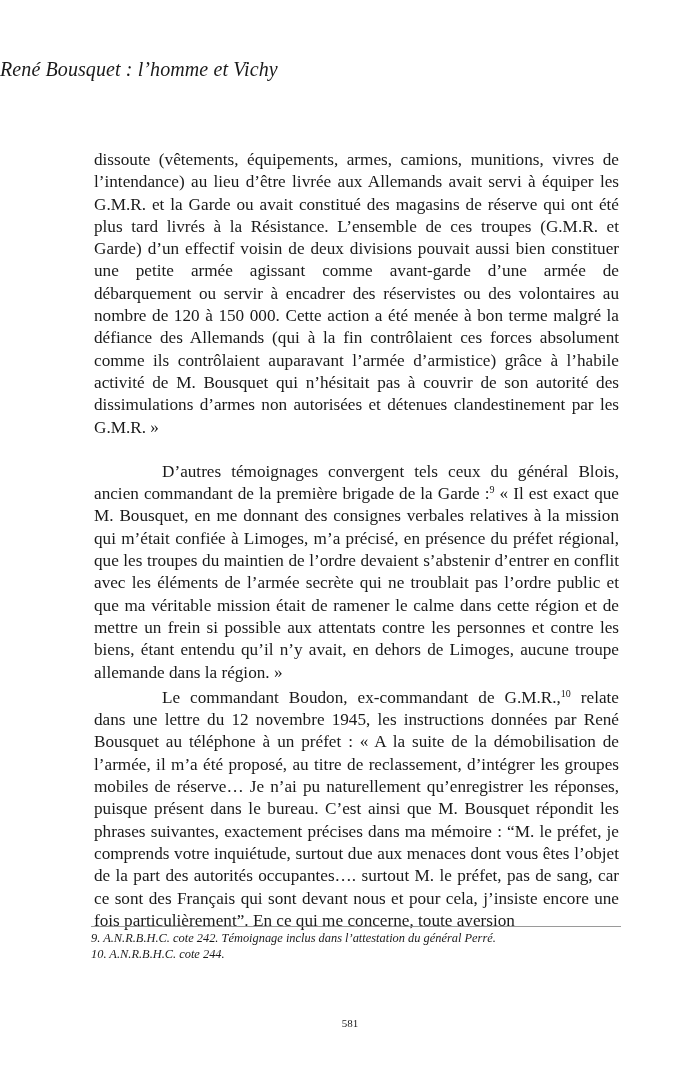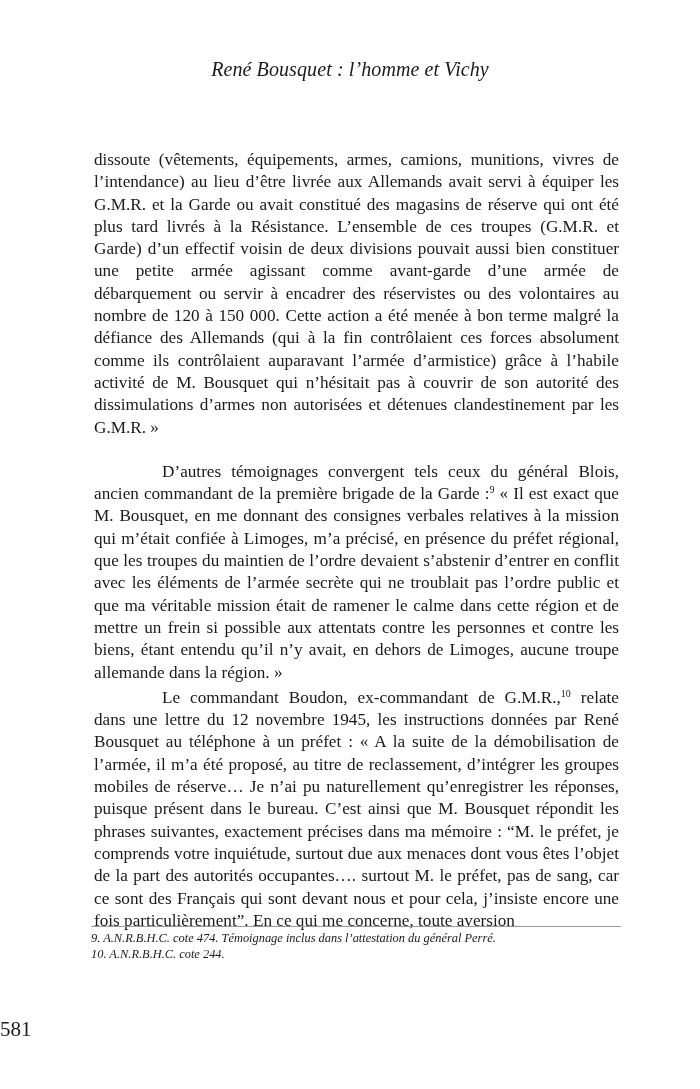--- a/index.html
+++ b/index.html
@@ -1,56 +1,56 @@
 <!DOCTYPE html>
 <html><head>
 <meta charset="utf-8">
 <style>
   html, body { margin: 0; padding: 0; background: #ffffff; }
   body {
     width: 700px; height: 1089px; position: relative; overflow: hidden;
     font-family: "Liberation Serif", "DejaVu Serif", serif; color: #1a1a1a;
   }
   .running-head {
-    position: absolute; top: 58px; left: 0; width: 700px; text-align: center;
+    position: absolute; top: 58px; left: 0; width: 700px; 
     font-style: italic; font-size: 20px; letter-spacing: 0.1px;
   }
   .body-text {
     position: absolute; left: 91px; top: 146px; width: 531px;
     font-size: 17.2px; line-height: 22.3px; text-align: justify;
   }
   .body-text p { margin: 3px; }
   .body-text p.indent { text-indent: 68px; }
   .body-text p.gap { margin-top: 22px; }
   sup { font-size: 10px; line-height: 0; vertical-align: 6px; }
   .rule {
     position: absolute; left: 91px; top: 926px; width: 530px; height: 1px;
     background: #9a9a9a;
   }
   .footnotes {
     position: absolute; left: 91px; top: 931px; width: 531px;
     font-style: italic; font-size: 12.4px; line-height: 15.5px;
   }
   .footnotes div { margin: 0; }
   .page-number {
-    position: absolute; top: 1017px; left: 0; width: 700px; text-align: left;
-    font-size: 21px;
+    position: absolute; top: 1017px; left: 0; width: 700px; text-align: center;
+    font-size: 11px;
   }
 </style>
 </head>
 <body>
 
 <div class="running-head">René Bousquet : l’homme et Vichy</div>
 
 <div class="body-text">
   <p>dissoute (vêtements, équipements, armes, camions, munitions, vivres de l’intendance) au lieu d’être livrée aux Allemands avait servi à équiper les G.M.R. et la Garde ou avait constitué des magasins de réserve qui ont été plus tard livrés à la Résistance. L’ensemble de ces troupes (G.M.R. et Garde) d’un effectif voisin de deux divisions pouvait aussi bien constituer une petite armée agissant comme avant-garde d’une armée de débarquement ou servir à encadrer des réservistes ou des volontaires au nombre de 120 à 150 000. Cette action a été menée à bon terme malgré la défiance des Allemands (qui à la fin contrôlaient ces forces absolument comme ils contrôlaient auparavant l’armée d’armistice) grâce à l’habile activité de M. Bousquet qui n’hésitait pas à couvrir de son autorité des dissimulations d’armes non autorisées et détenues clandestinement par les G.M.R. »</p>
   <p class="indent gap"><span>D’autres témoignages convergent  tels ceux  du général Blois, ancien commandant de la première brigade de la Garde :</span><sup>9</sup><span> «  Il est exact que M. Bousquet, en me donnant des consignes verbales relatives à la mission qui m’était confiée à Limoges, m’a précisé, en présence du préfet régional, que les troupes du maintien de l’ordre devaient s’abstenir d’entrer en conflit avec les éléments de l’armée secrète qui ne troublait pas l’ordre public et que ma véritable mission était de ramener le calme dans cette région et de mettre un frein si possible aux attentats contre les personnes et contre les biens, étant entendu qu’il n’y avait, en dehors de Limoges, aucune troupe allemande dans la région. »</span></p>
   <p class="indent"><span>Le commandant Boudon, ex-commandant de G.M.R.,</span><sup>10</sup><span> relate dans une lettre du 12 novembre 1945, les instructions données par René Bousquet au téléphone à un préfet : « A la suite de la démobilisation de l’armée, il m’a été proposé, au titre de reclassement, d’intégrer les groupes mobiles de réserve… Je n’ai pu naturellement qu’enregistrer les réponses, puisque présent dans le bureau. C’est ainsi que M. Bousquet répondit les phrases suivantes, exactement précises dans ma mémoire : “M. le préfet, je comprends votre inquiétude, surtout due aux menaces dont vous êtes l’objet de la part des autorités occupantes…. surtout M. le préfet, pas de sang, car ce sont des Français qui sont devant nous et pour cela, j’insiste encore une fois particulièrement”. En ce qui me concerne, toute aversion</span></p>
 </div>
 
 <div class="rule"></div>
 
 <div class="footnotes">
-  <div>9. A.N.R.B.H.C. cote 474. Témoignage inclus dans l’attestation du général Perré.</div>
+  <div>9. A.N.R.B.H.C. cote 242. Témoignage inclus dans l’attestation du général Perré.</div>
   <div>10. A.N.R.B.H.C. cote 244.</div>
 </div>
 
 <div class="page-number">581</div>
 
 </body></html>

